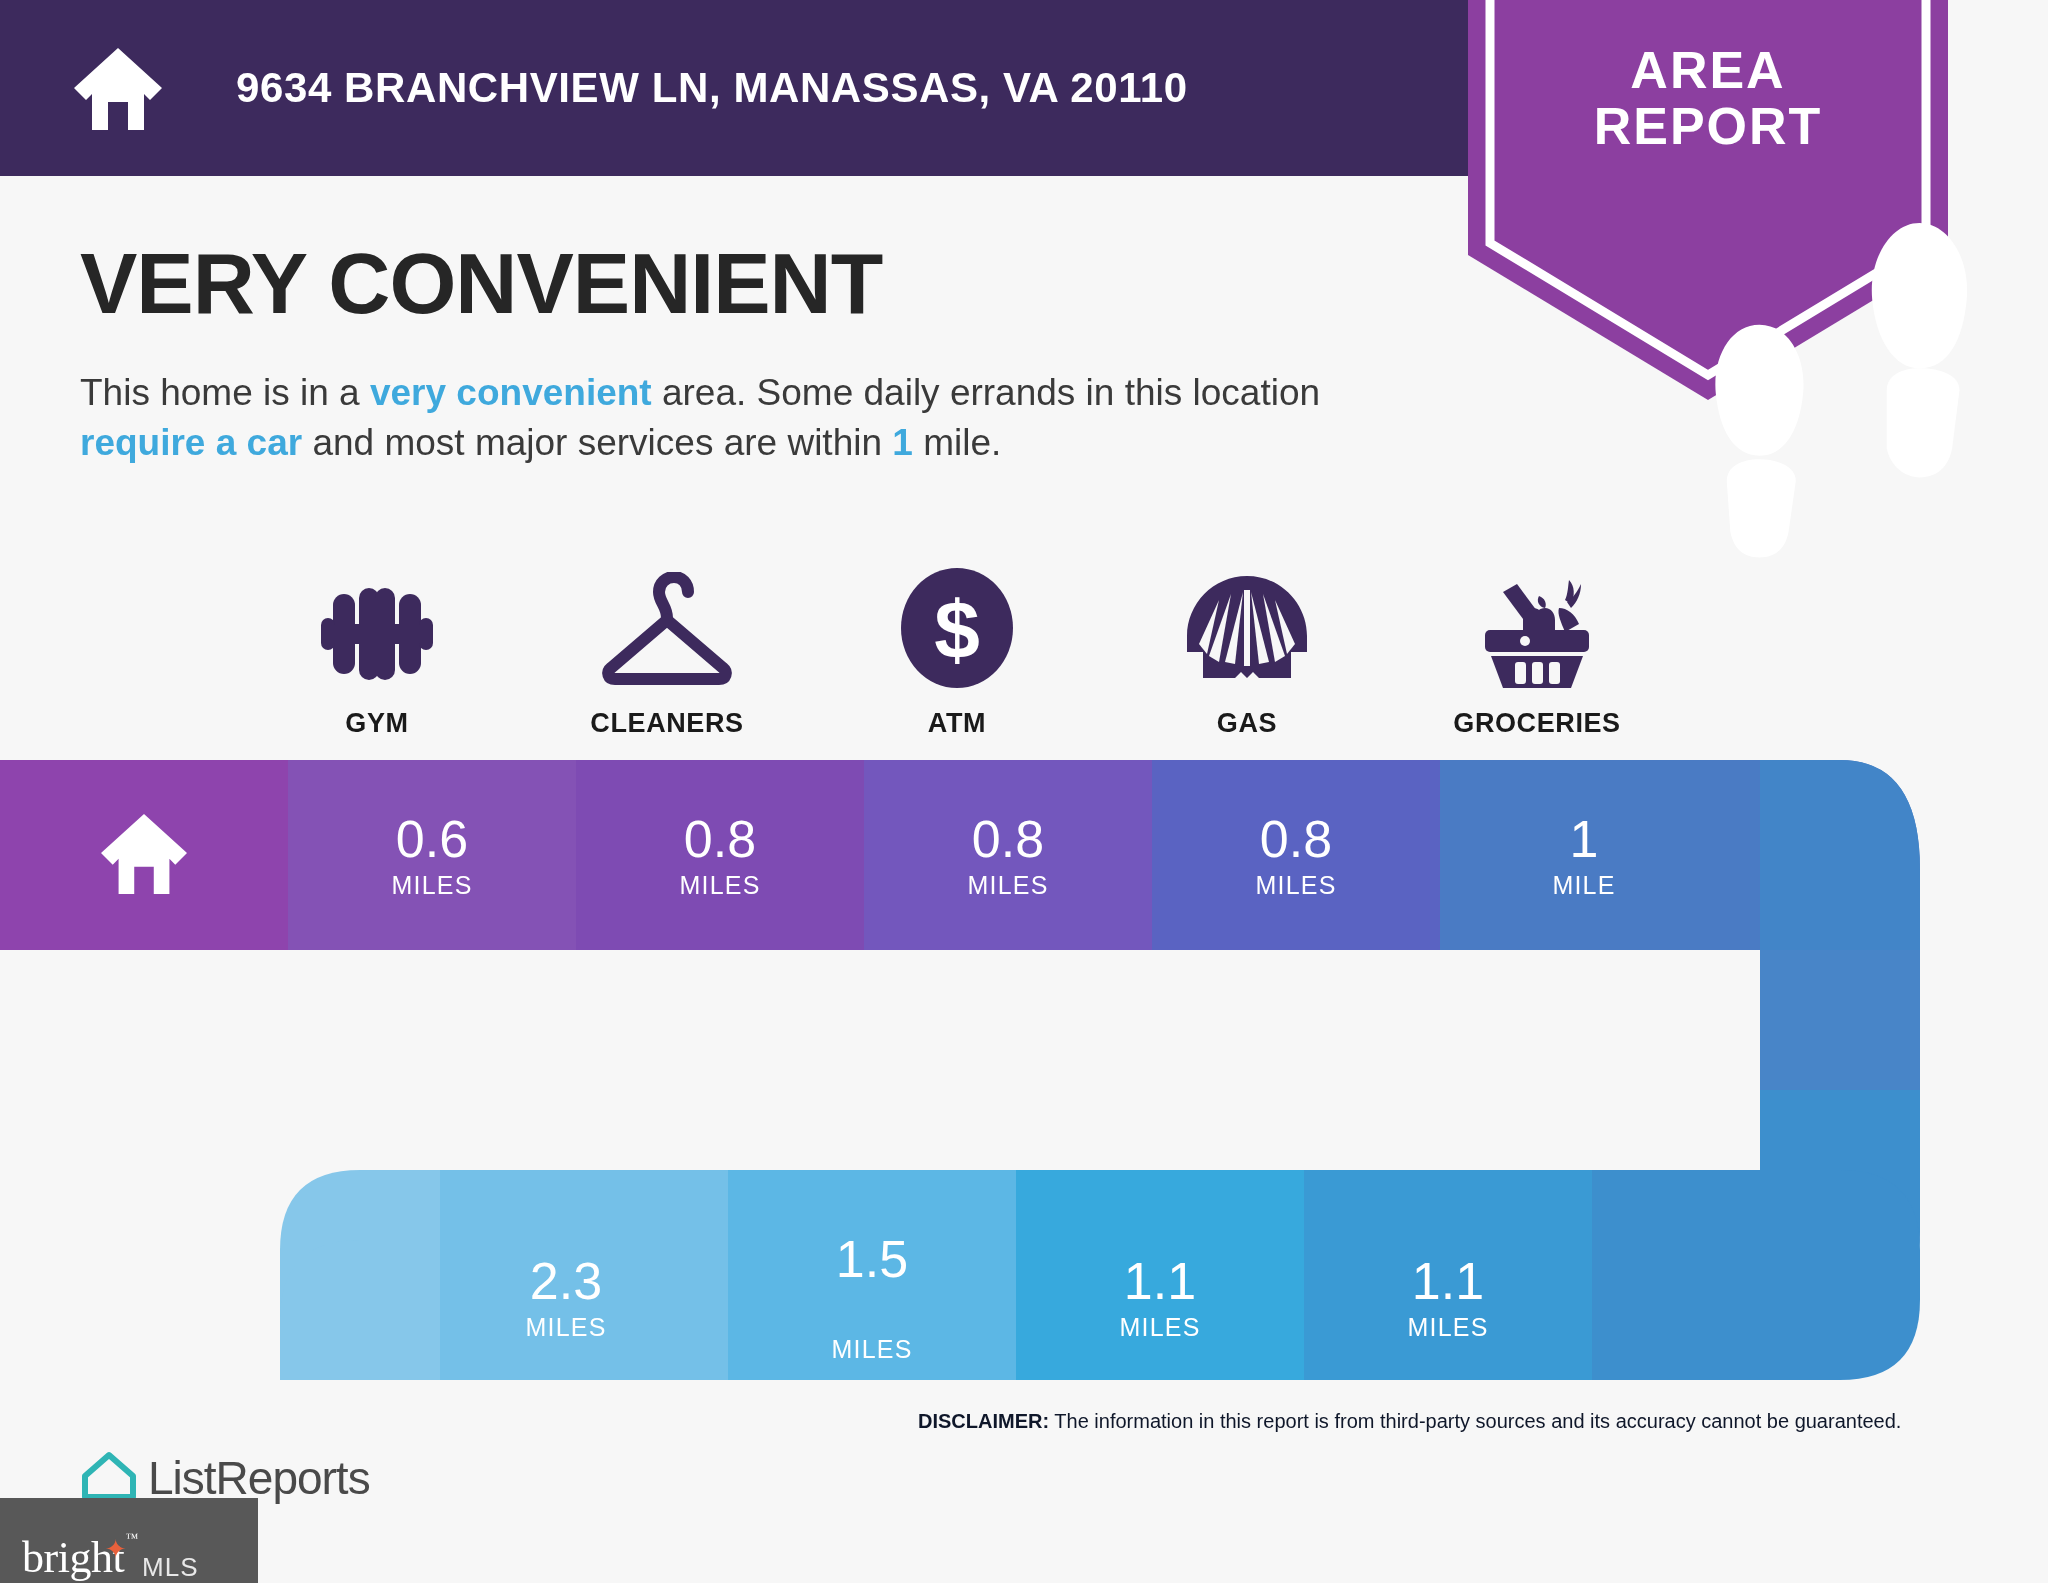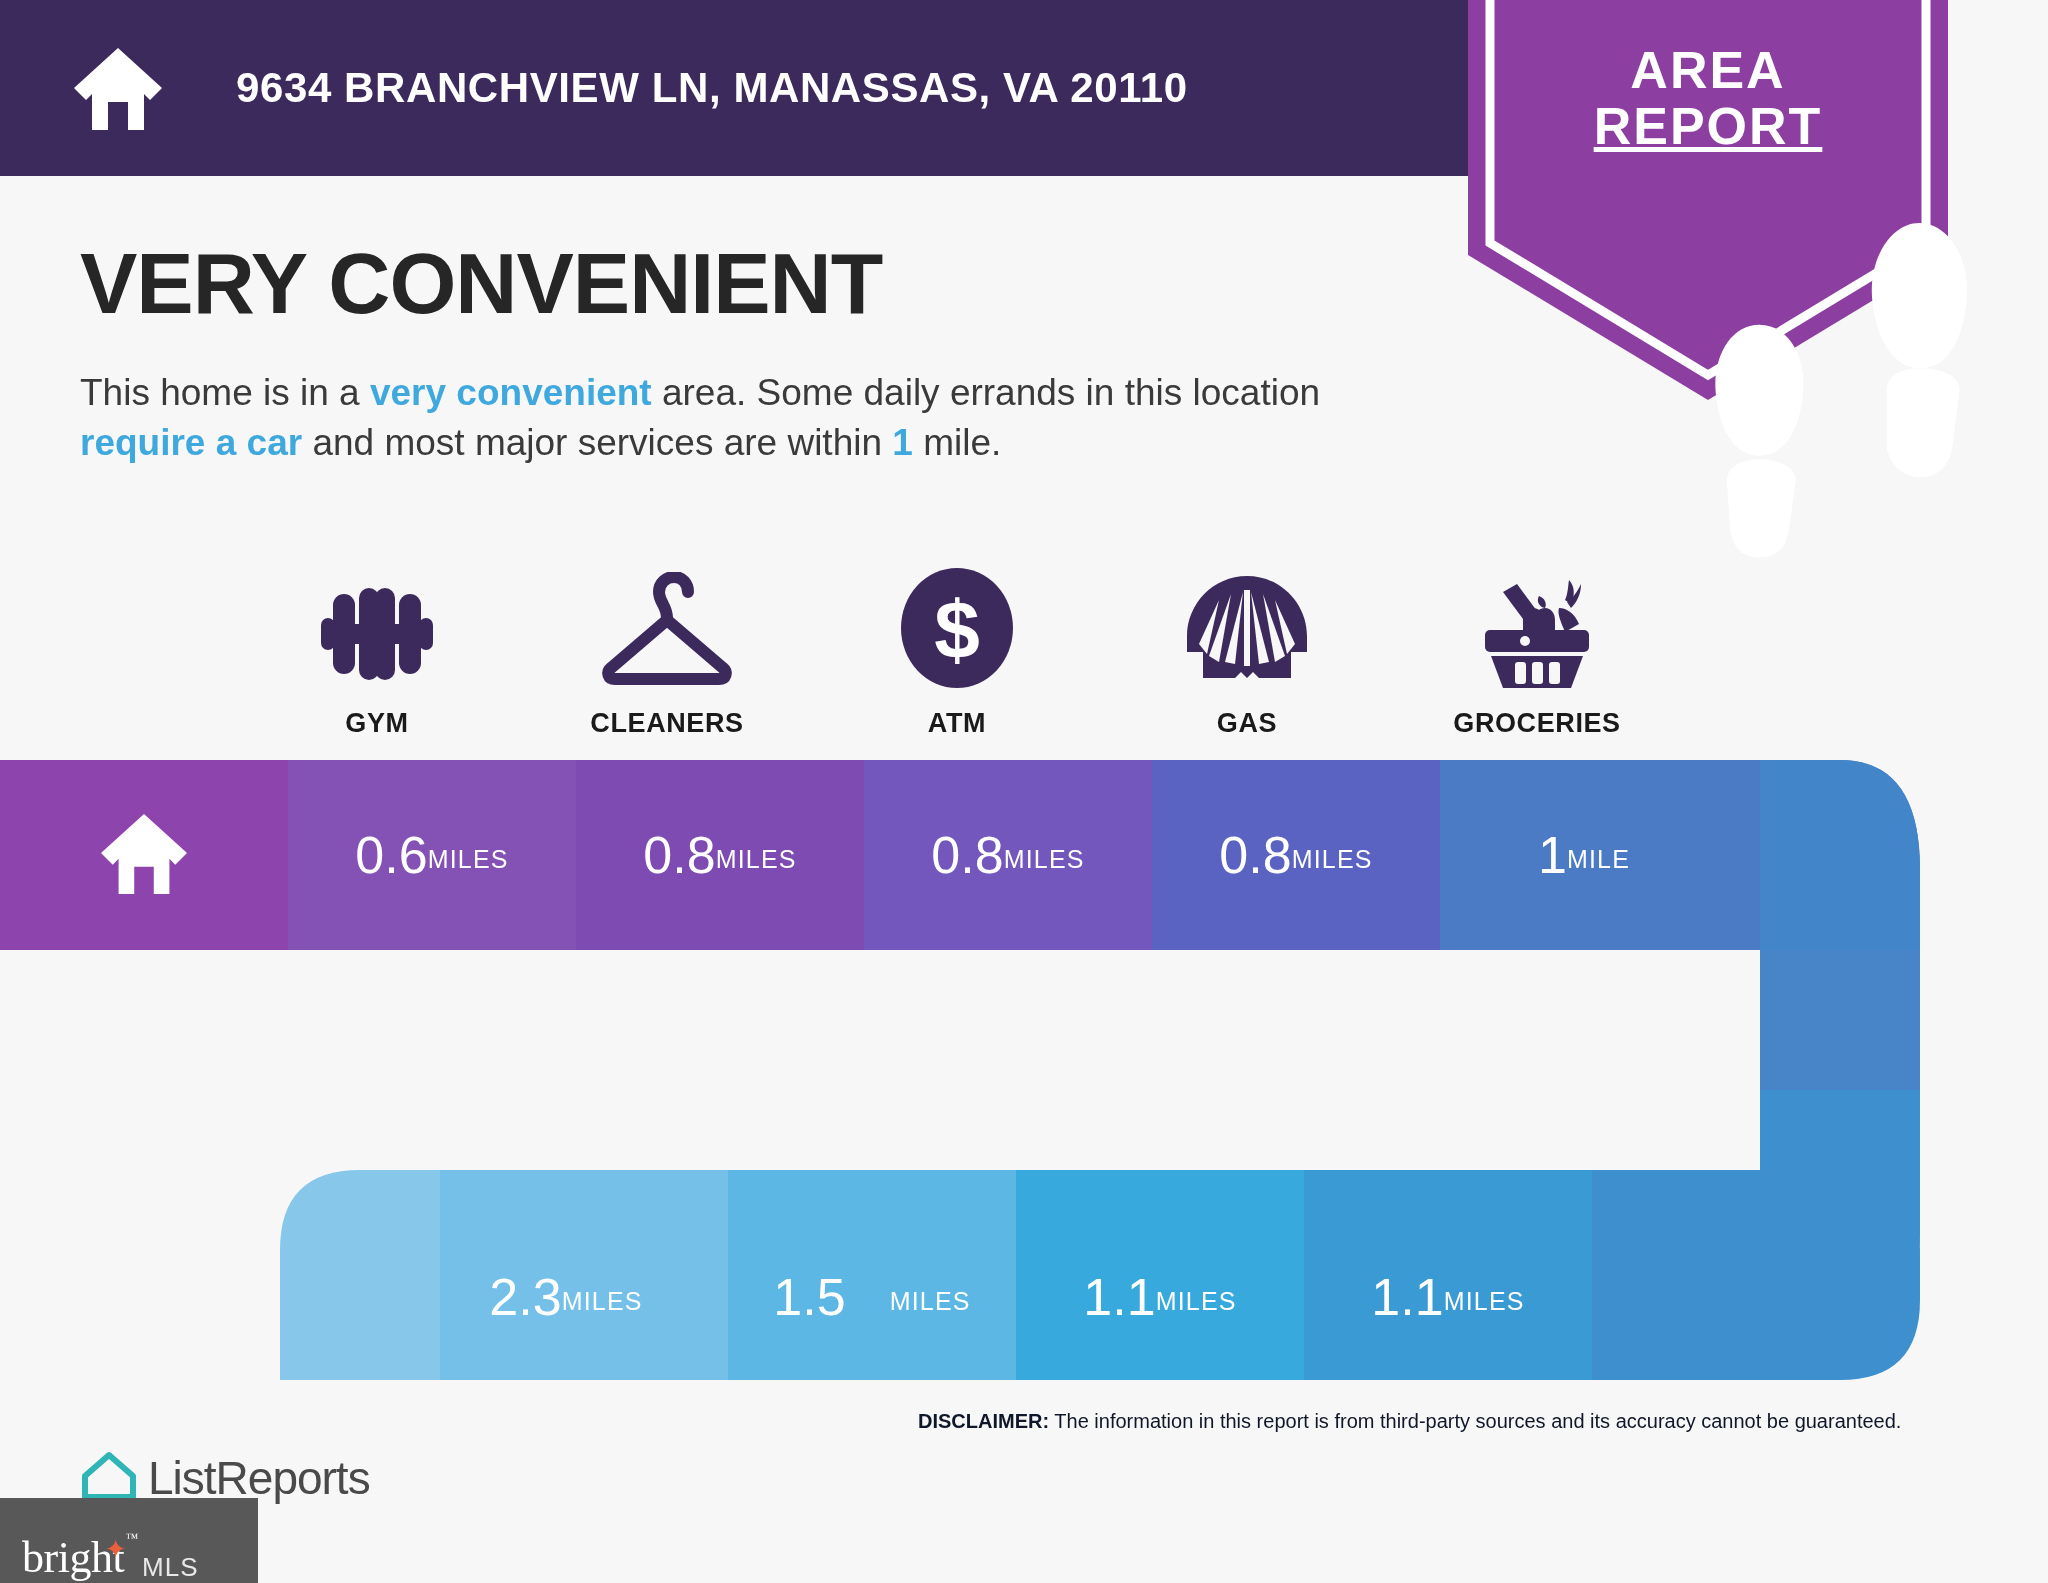--- a/index.html
+++ b/index.html
@@ -27,21 +27,21 @@
   .badge{
     position:absolute; left:1468px; top:0; width:480px; height:400px;
     pointer-events:none;
   }
   .badge svg{ display:block; width:100%; height:100%; }
   .badge-line1, .badge-line2{
     position:absolute; left:0; width:480px; text-align:center;
     color:#fff; font-weight:700; letter-spacing:2px; line-height:1;
   }
   .badge-line1{ top:44px; font-size:52px; }
-  .badge-line2{ top:100px; font-size:52px;text-decoration:underline; }
+  .badge-line2{ top:100px; font-size:52px; }
 
   
   .headline{
     position:absolute; left:80px; top:240px;
     font-size:86px; font-weight:700; color:#262626;
     letter-spacing:-1px; line-height:1;
   }
   .subline{
     position:absolute; left:80px; top:368px; width:1360px;
     font-size:37px; color:#3a3a3a; line-height:1.34;
@@ -62,21 +62,21 @@
   }
 
   #icon-row-1{ left:232px; top:560px; }
   #icon-row-2{ left:520px; top:1000px; }
 
   
   .ribbon{ position:absolute; left:0; top:760px; width:2048px; height:620px; }
   .ribbon svg{ display:block; }
 
   .bar-cell{
-    position:absolute; height:144px; display:flex; 
+    position:absolute; height:144px; display:flex; flex-direction:column;
     align-items:center; justify-content:center; color:#fff;
   }
   .bar-num{ font-size:52px; line-height:1; font-weight:400; }
   .bar-unit{ font-size:25px; line-height:1; margin-top:8px; letter-spacing:1.2px; }
   .bar-home{ display:flex; align-items:center; justify-content:center; height:144px; }
 
   
   .lr-logo{
     position:absolute; left:80px; top:1450px;
     display:flex; align-items:center;

